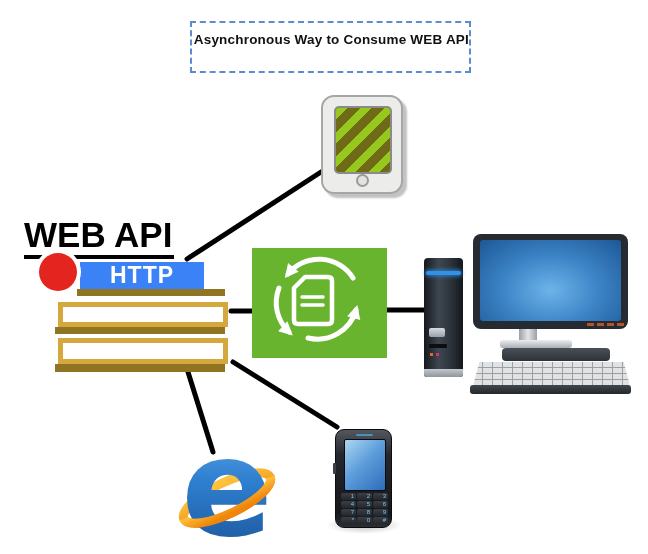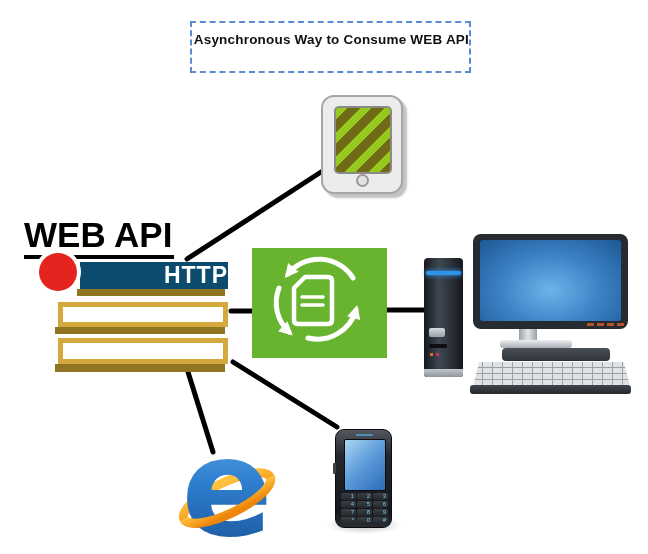--- a/index.html
+++ b/index.html
@@ -21,22 +21,22 @@
   
   .webapi{
     position:absolute;left:24px;top:217px;font-size:35px;font-weight:bold;color:#000;
     border-bottom:4px solid #000;padding:0 2px 1px 0;line-height:1.05;z-index:2;
   }
   
   .reddot-wrap{position:absolute;left:35px;top:249px;width:46px;height:46px;background:#fff;border-radius:50%;z-index:4;display:flex;align-items:center;justify-content:center;}
   .reddot{width:38px;height:38px;border-radius:50%;background:#e4251f;}
   
   .stack{position:absolute;z-index:3;}
-  .http-main{position:absolute;left:80px;top:262px;width:148px;height:27px;background:#0c4a6e;
-    color:#fff;font-weight:bold;font-size:23px;text-align:right;line-height:27px;letter-spacing:1px;}
+  .http-main{position:absolute;left:80px;top:262px;width:124px;height:27px;background:#3b82f6;
+    color:#fff;font-weight:bold;font-size:23px;text-align:center;line-height:27px;letter-spacing:1px;}
   .http-shadow{position:absolute;left:77px;top:289px;width:148px;height:7px;background:#8f7421;}
   .bar-outline{position:absolute;box-sizing:border-box;background:#fff;border:5px solid #d5a83e;}
   .bar2{left:58px;top:302px;width:170px;height:25px;}
   .bar3{left:58px;top:338px;width:170px;height:26px;}
   .bar-shadow{position:absolute;background:#8f7421;}
   .bar2-sh{left:55px;top:327px;width:170px;height:7px;}
   .bar3-sh{left:55px;top:364px;width:170px;height:8px;}
   
   .syncbox{position:absolute;left:252px;top:248px;width:135px;height:110px;background:#68b42f;z-index:2;}
   

